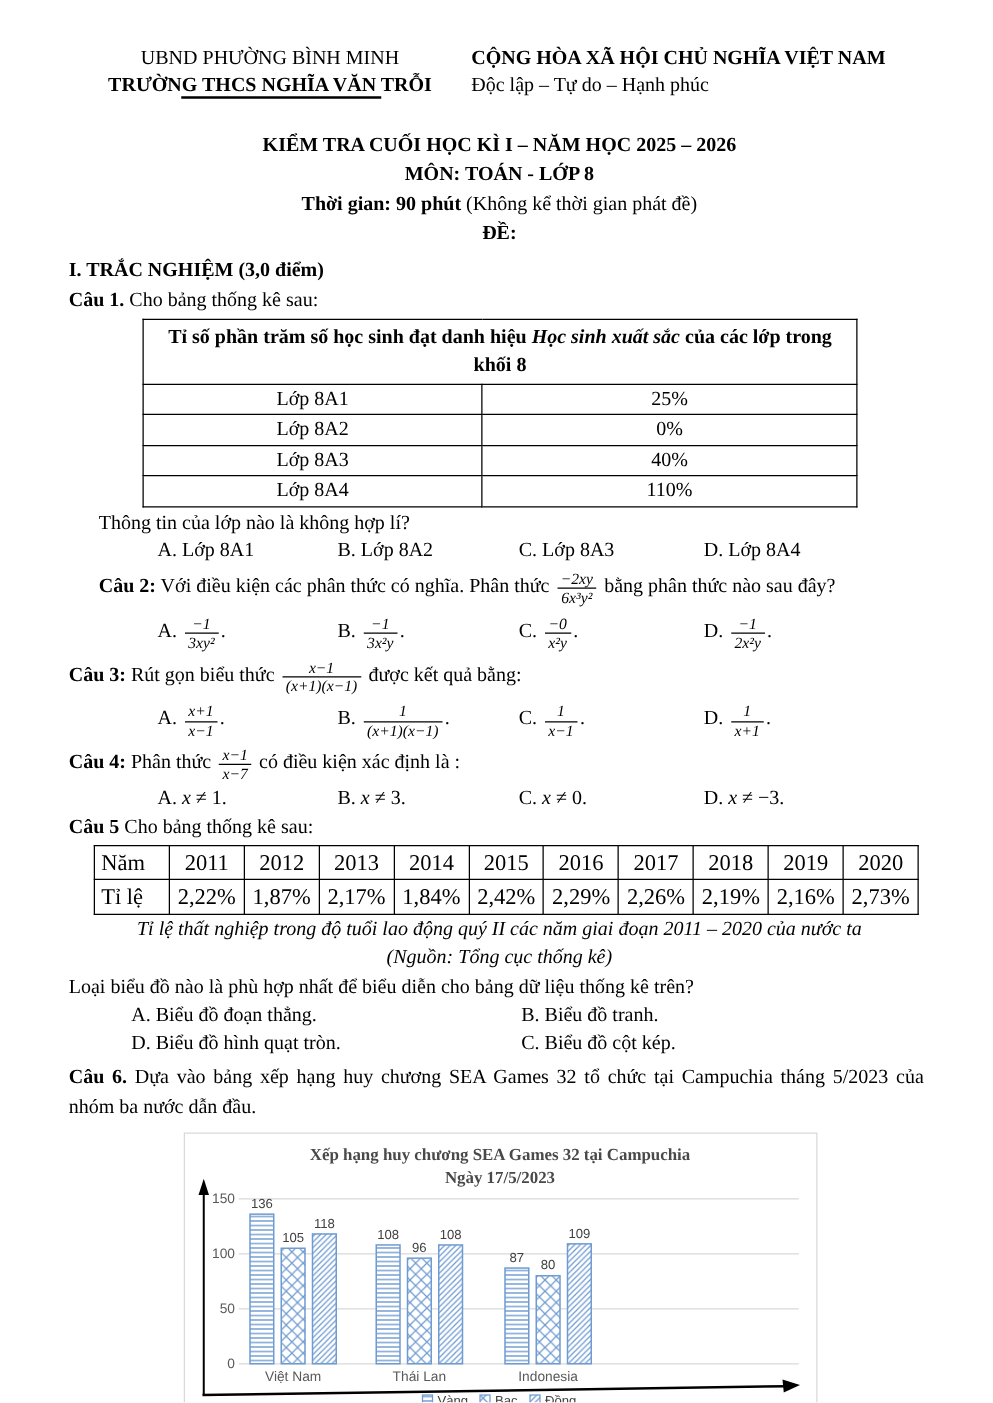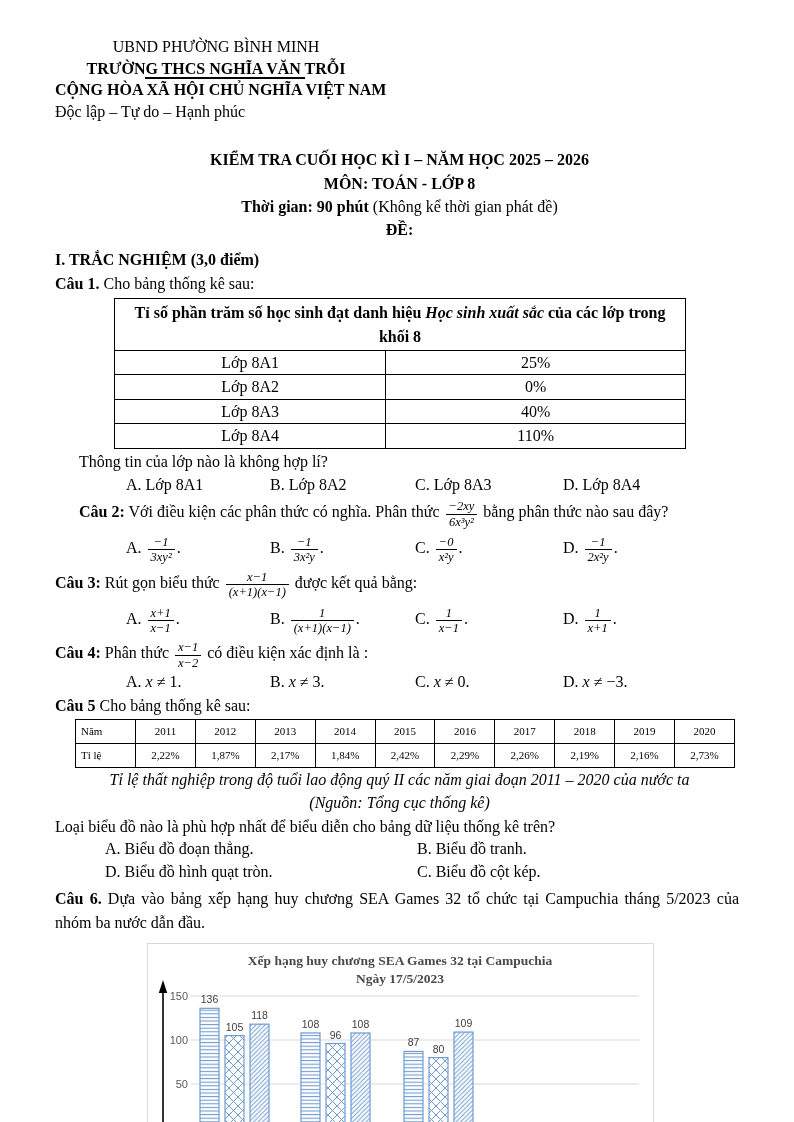--- a/index.html
+++ b/index.html
@@ -6,21 +6,21 @@
   .page{
     position:relative;width:794px;height:1122px;background:#fff;overflow:hidden;
     font-family:"Liberation Serif","DejaVu Serif",serif;font-size:16px;color:#000;
     box-sizing:border-box;padding:36px 50px 0 55px;line-height:1.35;
   }
   .bold{font-weight:bold;}
   .italic{font-style:italic;}
   .u-thick{border-bottom:2px solid #000;}
   .u-line{}
   
-  .header{display:flex;flex-direction:column;}
+  .header{display:flex;}
   .header-left{width:322px;text-align:center;}
   .header-right{width:367px;text-align:left;}
   
   .title-block{text-align:center;margin-top:26px;line-height:1.45;}
   
   .section-heading{font-weight:bold;margin-top:8px;}
   .qpara{margin-top:2px;}
   .q2-indent{padding-left:24px;}
   .qlabel{font-weight:bold;text-align:center;}
   
@@ -33,21 +33,21 @@
   .opts4{display:grid;grid-template-columns:144px 145px 148px auto;padding-left:71px;margin-top:1px;}
   .opts2{display:grid;grid-template-columns:312px auto;padding-left:50px;margin-top:1px;}
   
   .frac{display:inline-block;vertical-align:middle;text-align:center;
         font-style:italic;font-size:12.5px;line-height:1.15;margin:2px 2px 0 2px;}
   .frac .num{display:block;border-bottom:1px solid #000;padding:0 3px;}
   .frac .den{display:block;padding:0 3px;}
   .opts-frac{margin-top:4px;margin-bottom:3px;}
   .mathvar{font-style:italic;}
   
-  .t5{margin:3px 0 2px 20px;width:660px;font-size:11px;}
+  .t5{margin:3px 0 2px 20px;width:660px;font-size:18px;}
   .t5 td{border:1px solid #000;text-align:center;padding:1px 2px;height:21px;}
   .t5 .hcol{width:52px;text-align:left;padding-left:5px;}
   .caption{ text-align:center;font-style:italic;margin-top:2px;line-height:1.3;}
   
   .q6para{margin-top:4px;width:684px;text-align:justify;line-height:1.5;}
   
   .chart-box{margin:8px 0 0 92px;width:505px;height:231px;border:1px solid #d9d9d9;background:#fff;}
   .chart-box svg{display:block;}
 </style>
 </head>
@@ -118,21 +118,21 @@
   </div>
 
   <div class="qpara"><span class="qlabel">Câu 3:</span><span> Rút gọn biểu thức </span><span class="frac"><span class="num">x−1</span><span class="den">(x+1)(x−1)</span></span><span>  được kết quả bằng:</span></div>
   <div class="opts4 opts-frac">
     <span><span>A.</span> <span class="frac"><span class="num">x+1</span><span class="den">x−1</span></span><span>.</span></span>
     <span><span>B.</span> <span class="frac"><span class="num">1</span><span class="den">(x+1)(x−1)</span></span><span>.</span></span>
     <span><span>C.</span> <span class="frac"><span class="num">1</span><span class="den">x−1</span></span><span>.</span></span>
     <span><span>D.</span> <span class="frac"><span class="num">1</span><span class="den">x+1</span></span><span>.</span></span>
   </div>
 
-  <div class="qpara"><span class="qlabel">Câu 4:</span><span>  Phân thức </span><span class="frac"><span class="num">x−1</span><span class="den">x−2</span></span><span> có điều kiện xác định là :</span></div>
+  <div class="qpara"><span class="qlabel">Câu 4:</span><span>  Phân thức </span><span class="frac"><span class="num">x−1</span><span class="den">x−7</span></span><span> có điều kiện xác định là :</span></div>
   <div class="opts4">
     <span><span>A. </span><span class="mathvar">x</span><span> ≠ 1.</span></span>
     <span><span>B. </span><span class="mathvar">x</span><span> ≠ 3.</span></span>
     <span><span>C. </span><span class="mathvar">x</span><span> ≠ 0.</span></span>
     <span><span>D. </span><span class="mathvar">x</span><span> ≠ −3.</span></span>
   </div>
 
   <div class="qpara"><span class="qlabel">Câu 5</span><span> Cho bảng thống kê sau:</span></div>
   <table class="t5">
     <tbody>

